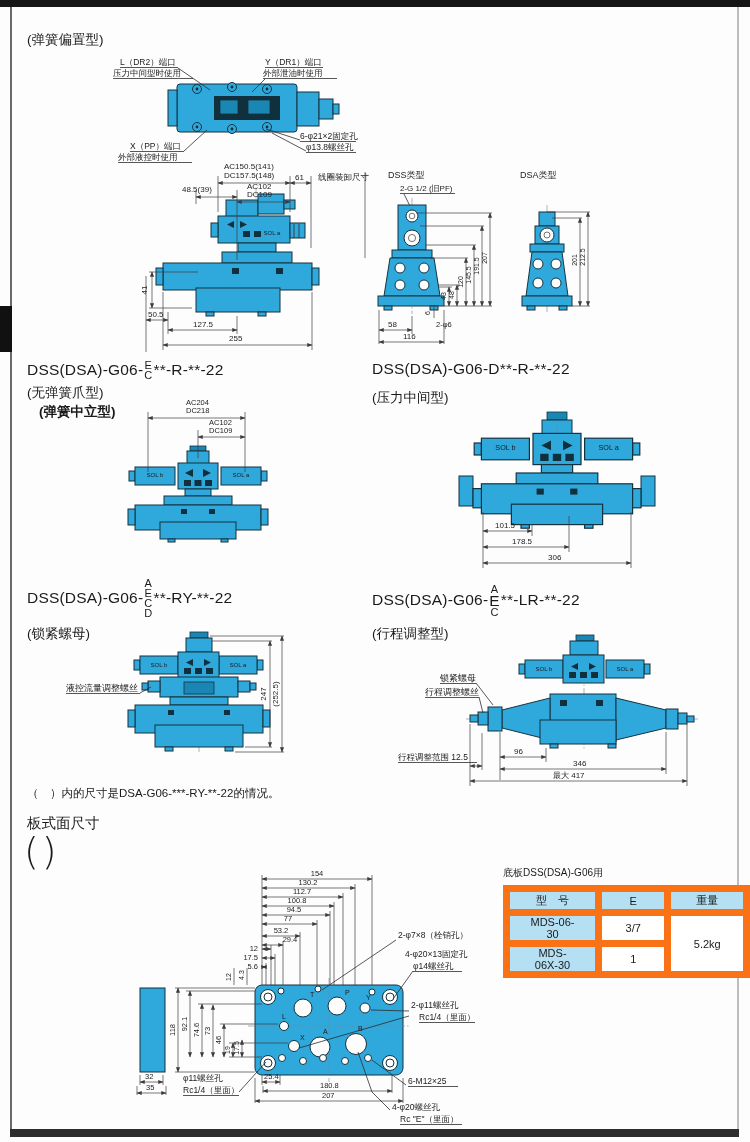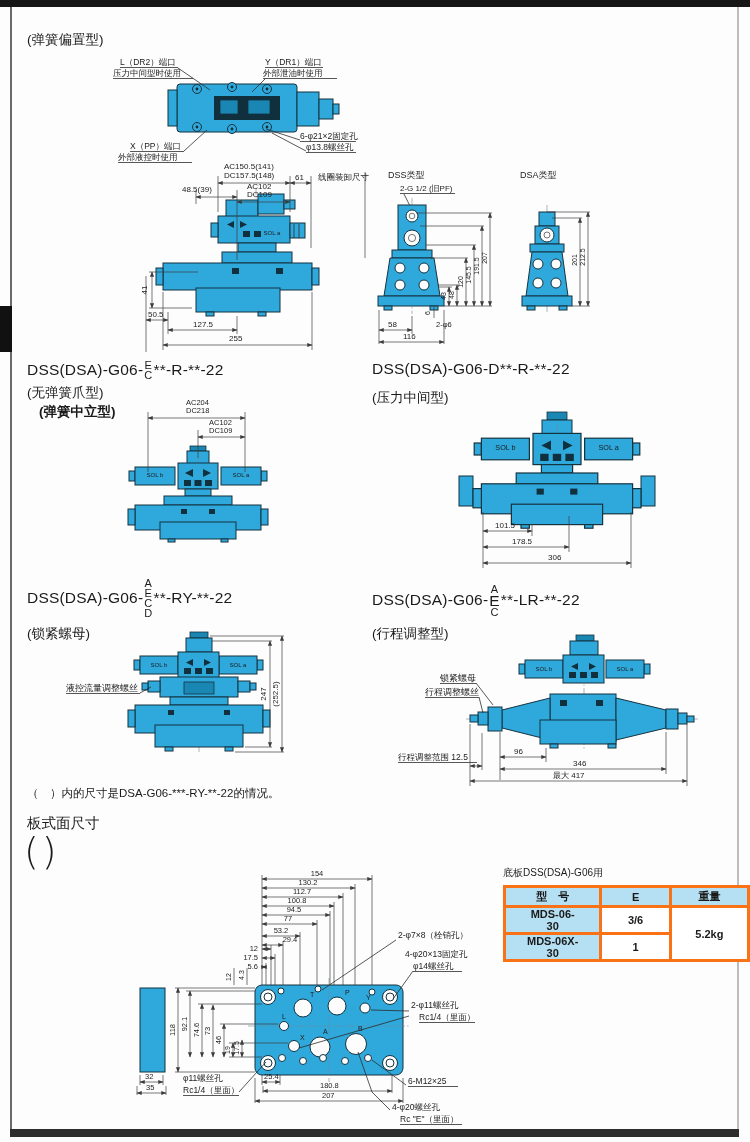--- a/index.html
+++ b/index.html
@@ -20,22 +20,22 @@
   .stack3 .mid{font-size:15.5px;line-height:13px;}
   .trow{display:flex;align-items:center;}
   .note{font-size:11.5px;}
   .heading{font-size:14.5px;}
   .isoblk{display:flex;align-items:center;gap:3px;}
   .paren{font-size:38px;font-weight:300;line-height:30px;font-family:"DejaVu Sans",sans-serif;}
   .isolines{display:flex;flex-direction:column;font-size:13.5px;line-height:17px;}
   
   .btitle{font-size:10px;}
   table.spec{border-collapse:collapse;font-size:11px;}
-  table.spec td,table.spec th{border:3px solid #f97316;text-align:center;height:17px;
-        font-weight:bold;padding:0 19px;}
+  table.spec td,table.spec th{border:7px solid #f97316;text-align:center;height:17px;
+        font-weight:normal;padding:0 19px;}
   table.spec{border:2px solid #4a5a62;}
   .c-blue{background:#b5dff2;}
   .c-w{background:#fff;}
   .w-model{width:100px;} .w-e{width:50px;} .w-wt{width:52px;}
   
   svg text{font-family:"Liberation Sans","DejaVu Sans",sans-serif;fill:#1c1c1c;}
   .t6{font-size:6px;} .t7{font-size:7px;} .t75{font-size:7.5px;}
   .t8{font-size:8px;} .t85{font-size:8.5px;} .t9{font-size:9px;}
   .v{fill:#2fa8dc;stroke:#14333f;stroke-width:1;}
   .vd{fill:#1a86b4;stroke:#14333f;stroke-width:0.8;}
@@ -107,21 +107,21 @@
   <div class="abs btitle" style="left:503px;top:866px;">底板DSS(DSA)-G06用</div>
   <table class="spec abs" style="left:503px;top:885px;">
     <tbody>
         <tr>
       <th class="c-blue w-model">型　号</th>
       <th class="c-blue w-e">E</th>
       <th class="c-blue w-wt">重量</th>
     </tr>
     <tr>
       <td class="c-blue">MDS-06-30</td>
-      <td class="c-w">3/6</td>
+      <td class="c-w">3/7</td>
       <td class="c-w" rowspan="2">5.2kg</td>
     </tr>
     <tr>
       <td class="c-blue">MDS-06X-30</td>
       <td class="c-w">1</td>
     </tr>
   </tbody>
     </table>
 
   <svg class="abs" style="left:0;top:0;" width="750" height="1142" viewBox="0 0 750 1142">

